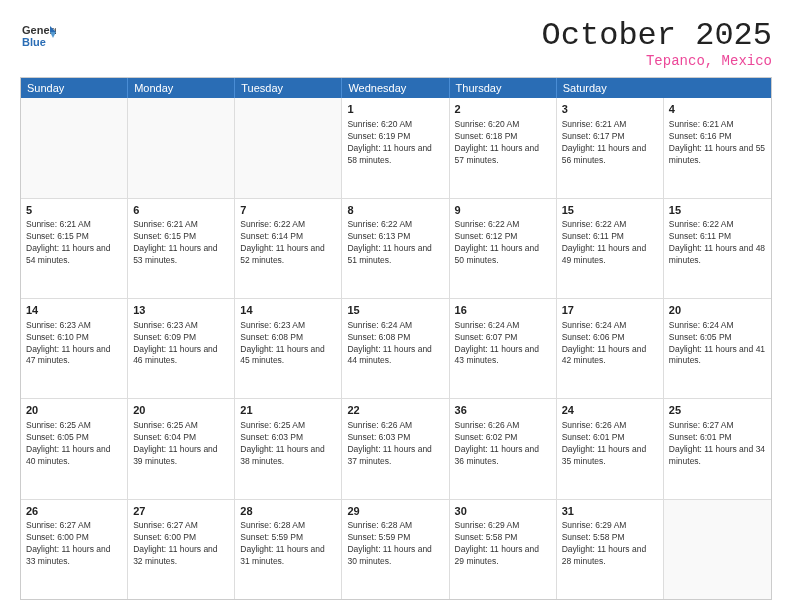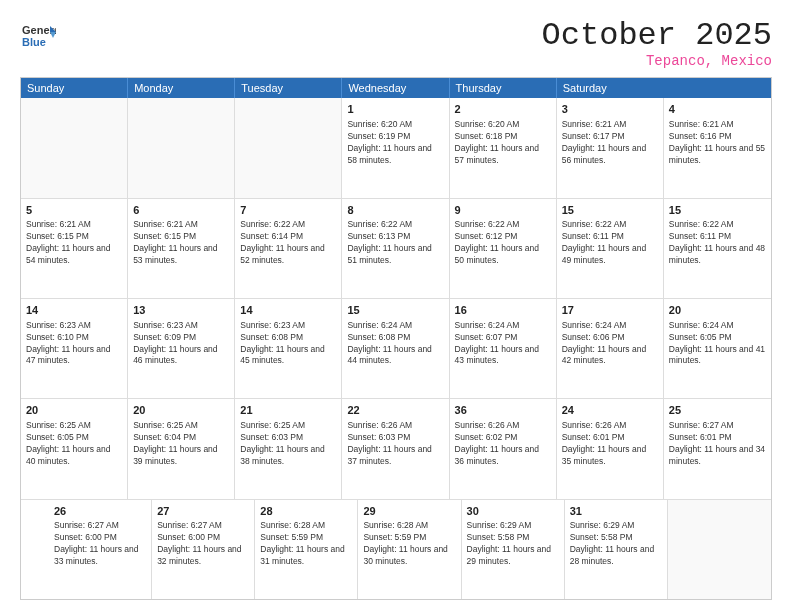--- a/index.html
+++ b/index.html
@@ -66,21 +66,21 @@
       flex: 1;
       display: flex;
       flex-direction: column;
     }
     .cal-row {
       flex: 1;
       display: grid;
       grid-template-columns: repeat(7, 1fr);
       border-bottom: 1px solid #ddd;
     }
-    .cal-row:last-child { border-bottom: none; margin-left: 28px; }
+    .cal-row:last-child { border-bottom: none; }
     .cal-cell {
       padding: 4px 5px;
       border-right: 1px solid #ddd;
       font-size: 9px;
       color: #333;
       line-height: 1.35;
       vertical-align: top;
       background: #fff;
     }
     .cal-cell:last-child { border-right: none; }

